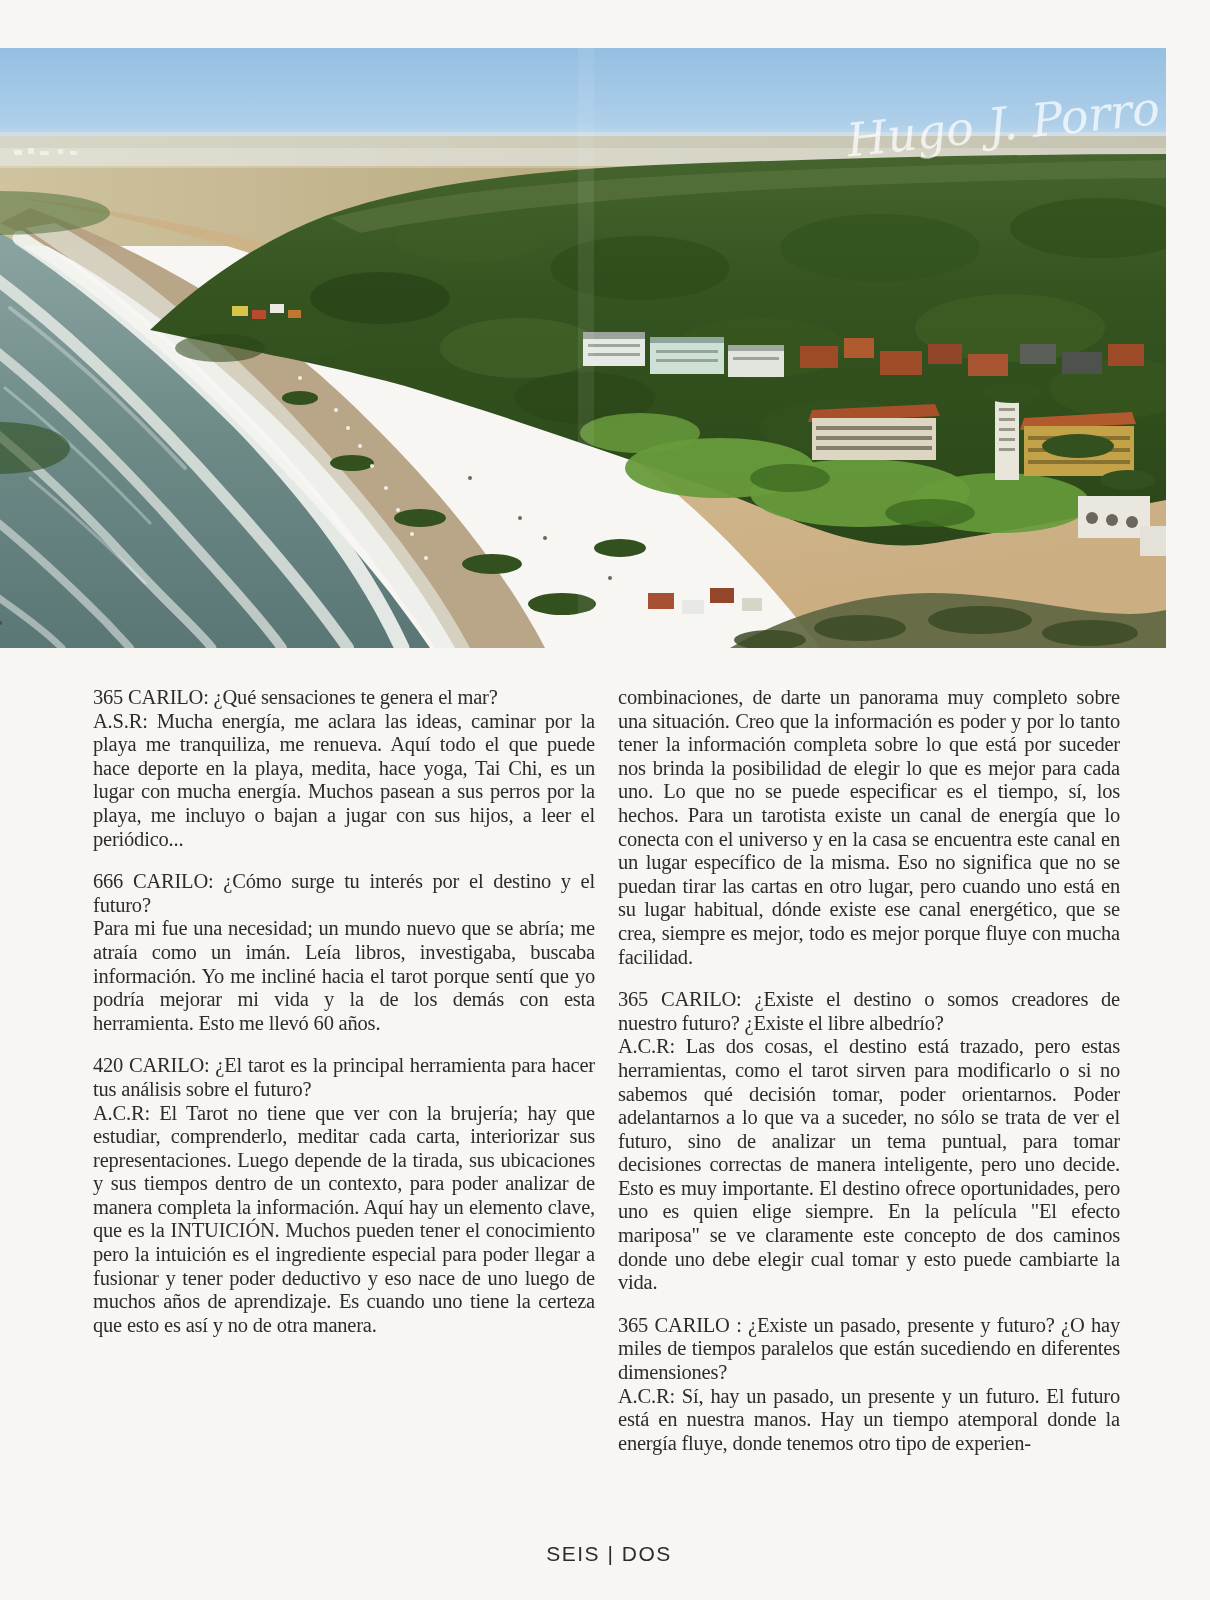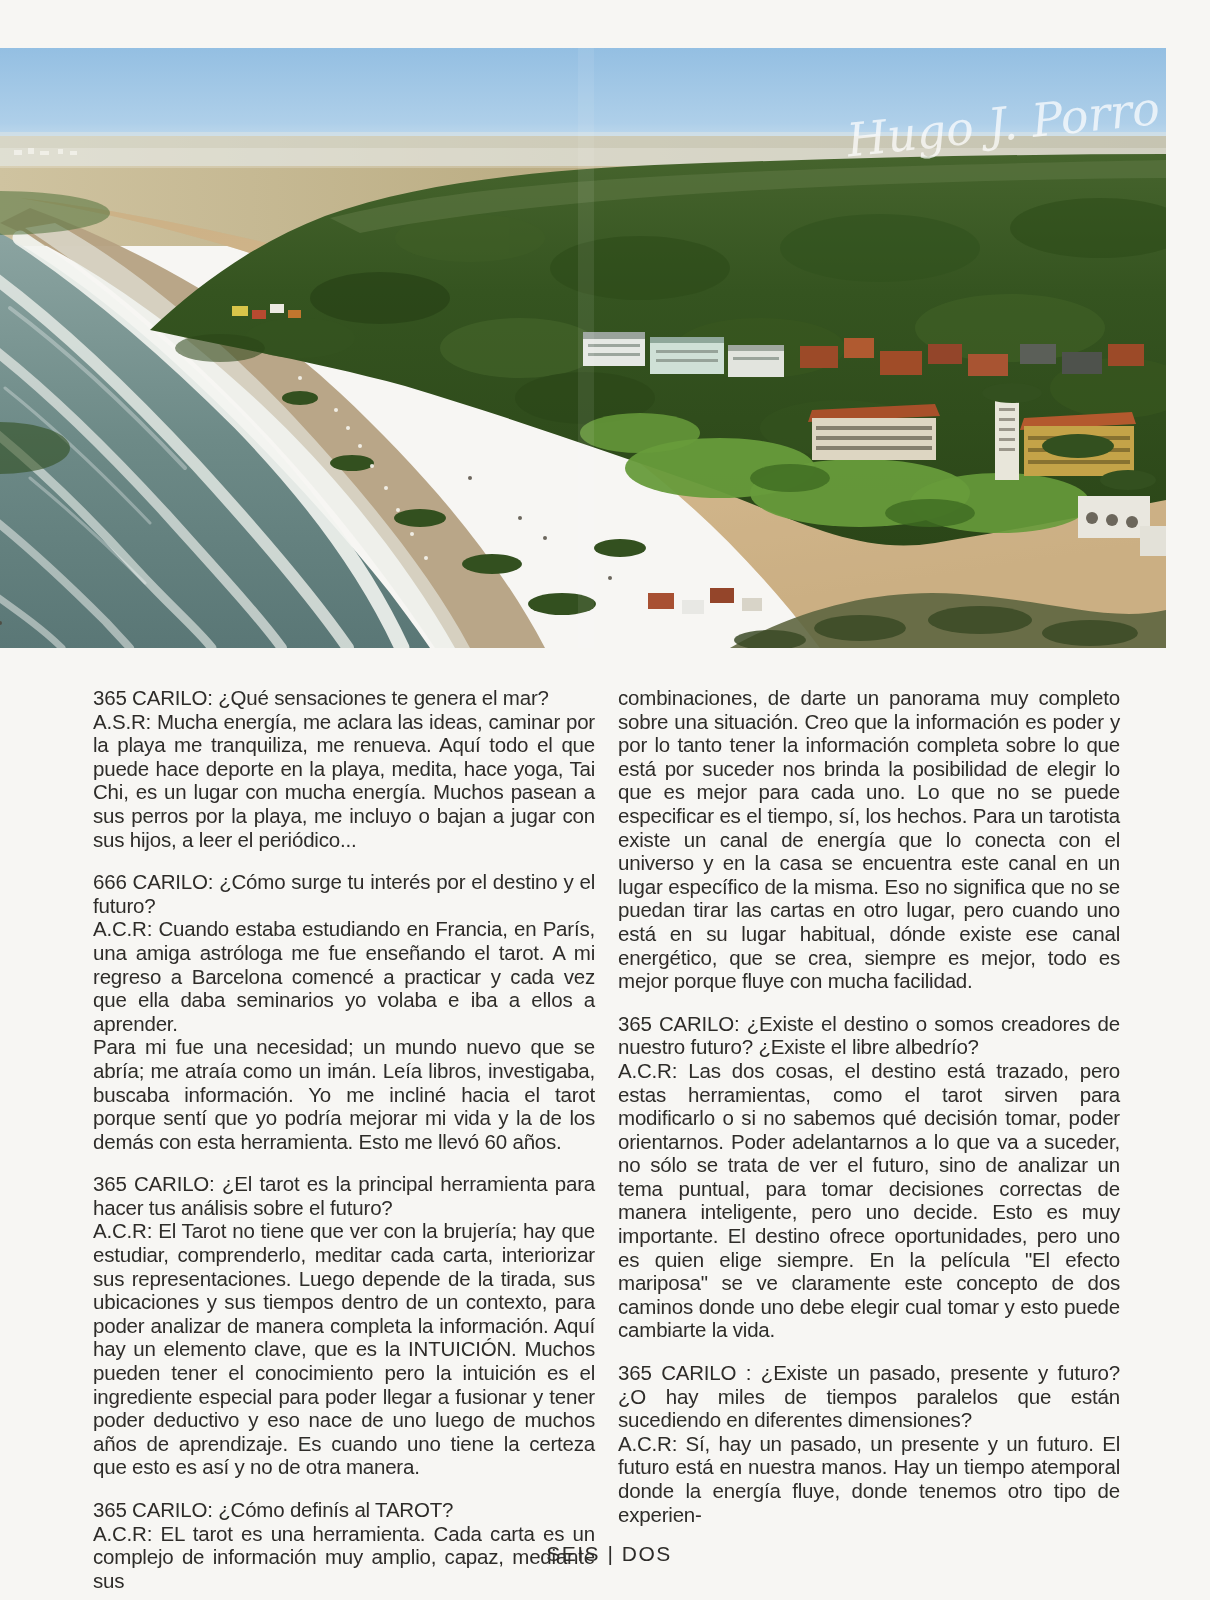--- a/index.html
+++ b/index.html
@@ -21,21 +21,21 @@
     position:absolute;left:93px;top:686px;width:1027px;
     display:flex;gap:23px;
   }
   .col{
     width:502px;
     font-size:20.5px;line-height:23.6px;
     letter-spacing:-0.2px;
     text-align:justify;
     color:#2e2c29;
   }
-  .block{margin:0 0 19px 0;}
+  .block{margin:0 0 19px 0;font-family:Liberation Serif, serif;}
   .block p{margin:0;}
   .footer{
     position:absolute;left:4px;top:1542px;width:1210px;
     text-align:center;
     font-size:21px;letter-spacing:1.5px;color:#2e2c29;
   }
 </style>
 </head>
 <body>
 
@@ -268,30 +268,25 @@
   </div>
 
   <div class="article">
     <div class="col">
         <div class="block">
           <p>365 CARILO: ¿Qué sensaciones te genera el mar?</p>
           <p>A.S.R: Mucha energía, me aclara las ideas, caminar por la playa me tranquiliza, me renueva.  Aquí todo el que puede hace deporte en la playa, medita, hace yoga, Tai Chi, es un lugar con mucha energía. Muchos pasean a sus perros por la playa, me incluyo o bajan a jugar con sus hijos, a leer el periódico...</p>
         </div>
         <div class="block">
           <p>666 CARILO: ¿Cómo surge tu interés por el destino y el futuro?</p>
-          <p>A.C.R: Cuando estaba estudiando en Francia, en París, una amiga astróloga me fue enseñando el tarot. A mi regreso a Barcelona comencé a practicar y cada vez que ella daba seminarios yo volaba e iba a ellos a aprender.</p>
           <p>Para mi fue una necesidad; un mundo nuevo que se abría; me atraía como un imán. Leía libros, investigaba, buscaba información. Yo me incliné hacia el tarot porque sentí que yo podría mejorar mi vida y la de los demás con esta herramienta. Esto me llevó 60 años.</p>
         </div>
         <div class="block">
-          <p>365 CARILO: ¿El tarot es la principal herramienta para hacer tus análisis sobre el futuro?</p>
+          <p>420 CARILO: ¿El tarot es la principal herramienta para hacer tus análisis sobre el futuro?</p>
           <p>A.C.R: El Tarot no tiene que ver con la brujería; hay que estudiar, comprenderlo, meditar cada carta, interiorizar sus representaciones. Luego depende de la tirada, sus ubicaciones y sus tiempos dentro de un contexto, para poder analizar de manera completa la información. Aquí hay un elemento clave, que es la INTUICIÓN. Muchos pueden tener el conocimiento pero la intuición es el ingrediente especial para poder llegar a fusionar y tener poder deductivo y eso nace de uno luego de muchos años de aprendizaje. Es cuando uno tiene la certeza que esto es así y no de otra manera.</p>
-        </div>
-        <div class="block">
-          <p>365 CARILO: ¿Cómo definís al TAROT?</p>
-          <p>A.C.R: EL tarot es una herramienta. Cada carta es un complejo de información muy amplio, capaz, mediante sus</p>
         </div>
       </div>
     <div class="col">
         <div class="block">
           <p>combinaciones, de darte un panorama muy completo sobre una situación. Creo que la información es poder y por lo tanto tener la información completa sobre lo que está por suceder nos brinda la posibilidad de elegir lo que es mejor para cada uno. Lo que no se puede especificar es el tiempo, sí, los hechos. Para un tarotista existe un canal de energía que lo conecta con el universo y en la casa se encuentra este canal en un lugar específico de la misma. Eso no significa que no se puedan tirar las cartas en otro lugar, pero cuando uno está en su lugar habitual, dónde existe ese canal energético, que se crea, siempre es mejor, todo es mejor porque fluye con mucha facilidad.</p>
         </div>
         <div class="block">
           <p>365 CARILO: ¿Existe el destino o somos creadores de nuestro futuro? ¿Existe el libre albedrío?</p>
           <p>A.C.R:  Las dos cosas, el destino está trazado, pero estas herramientas, como el tarot sirven para modificarlo o si no sabemos qué decisión tomar, poder orientarnos. Poder adelantarnos a lo que va a suceder, no sólo se trata de ver el futuro, sino de analizar un tema puntual, para tomar decisiones correctas de manera inteligente, pero uno decide. Esto es muy importante. El destino ofrece oportunidades, pero uno es quien elige siempre. En la película "El efecto mariposa" se ve claramente este concepto de dos caminos donde uno debe elegir cual tomar y esto puede cambiarte la vida.</p>
         </div>

